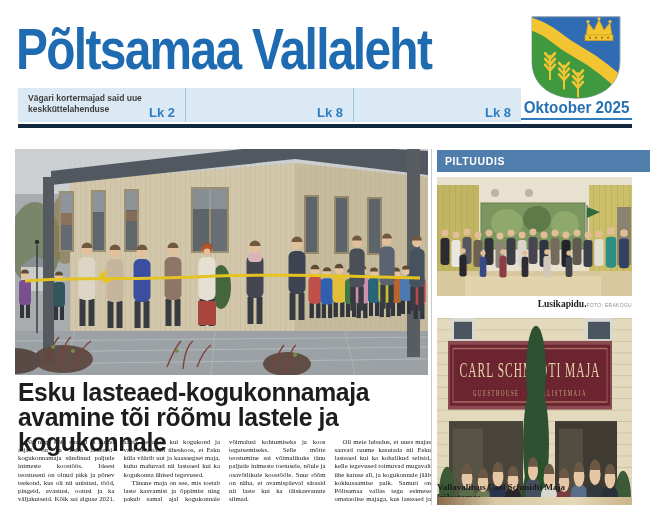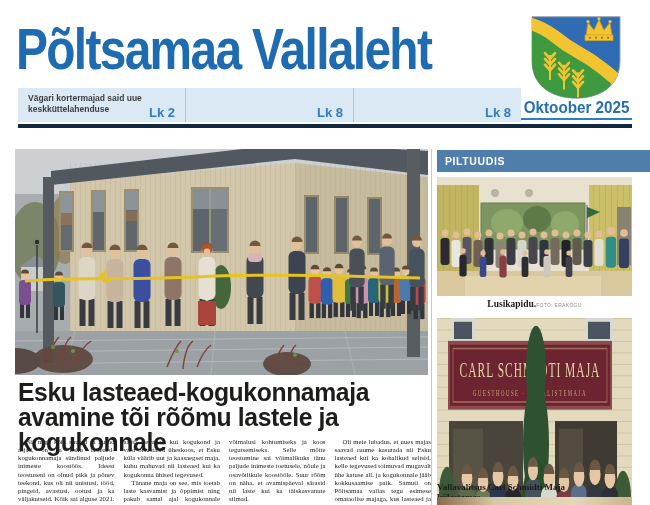--- a/index.html
+++ b/index.html
@@ -34,21 +34,21 @@
     line-height:1.2;text-align:justify;color:#222}
   .bodytext p{text-indent:8px}
 
   
   .divider{left:431px;top:149px;width:1px;height:356px;background:#c9c9c9}
   .sidebar{left:437px;top:150px;width:195px;height:355px}
   .sb-bar{position:absolute;left:0;top:0;width:228px;height:22px;background:#4f7dac;color:#fff;
     font-size:10.5px;font-weight:700;line-height:22px;padding-left:8px;letter-spacing:.6px}
   .sb-photo1{position:absolute;left:0;top:27px;width:195px;height:119px}
   .sb-caprow{position:absolute;left:0;top:149px;width:195px;display:flex;
-    justify-content:center;align-items:baseline}
+    justify-content:flex-end;align-items:baseline}
   .sb-cap{font-family:"Liberation Serif",serif;font-weight:700;font-size:9.5px;color:#1c1c1c}
   .sb-credit{font-size:5px;color:#8d8d8d;letter-spacing:.3px}
   .sb-photo2{position:absolute;left:0;top:168px;width:195px;height:313px}
   .sb-cap2{position:absolute;left:0;top:332px;width:158px;font-family:"Liberation Serif",serif;
     font-weight:700;font-size:9px;color:#1c1c1c}
   .sb-photo3{position:absolute;left:0;top:347px;width:195px;height:8px;
     background:linear-gradient(90deg,#8a6b4a,#d8c9a4 30%,#e4d8b8 70%,#cbb489)}
   .sidebar svg{display:block;width:100%;height:100%}
 </style>
 </head>

